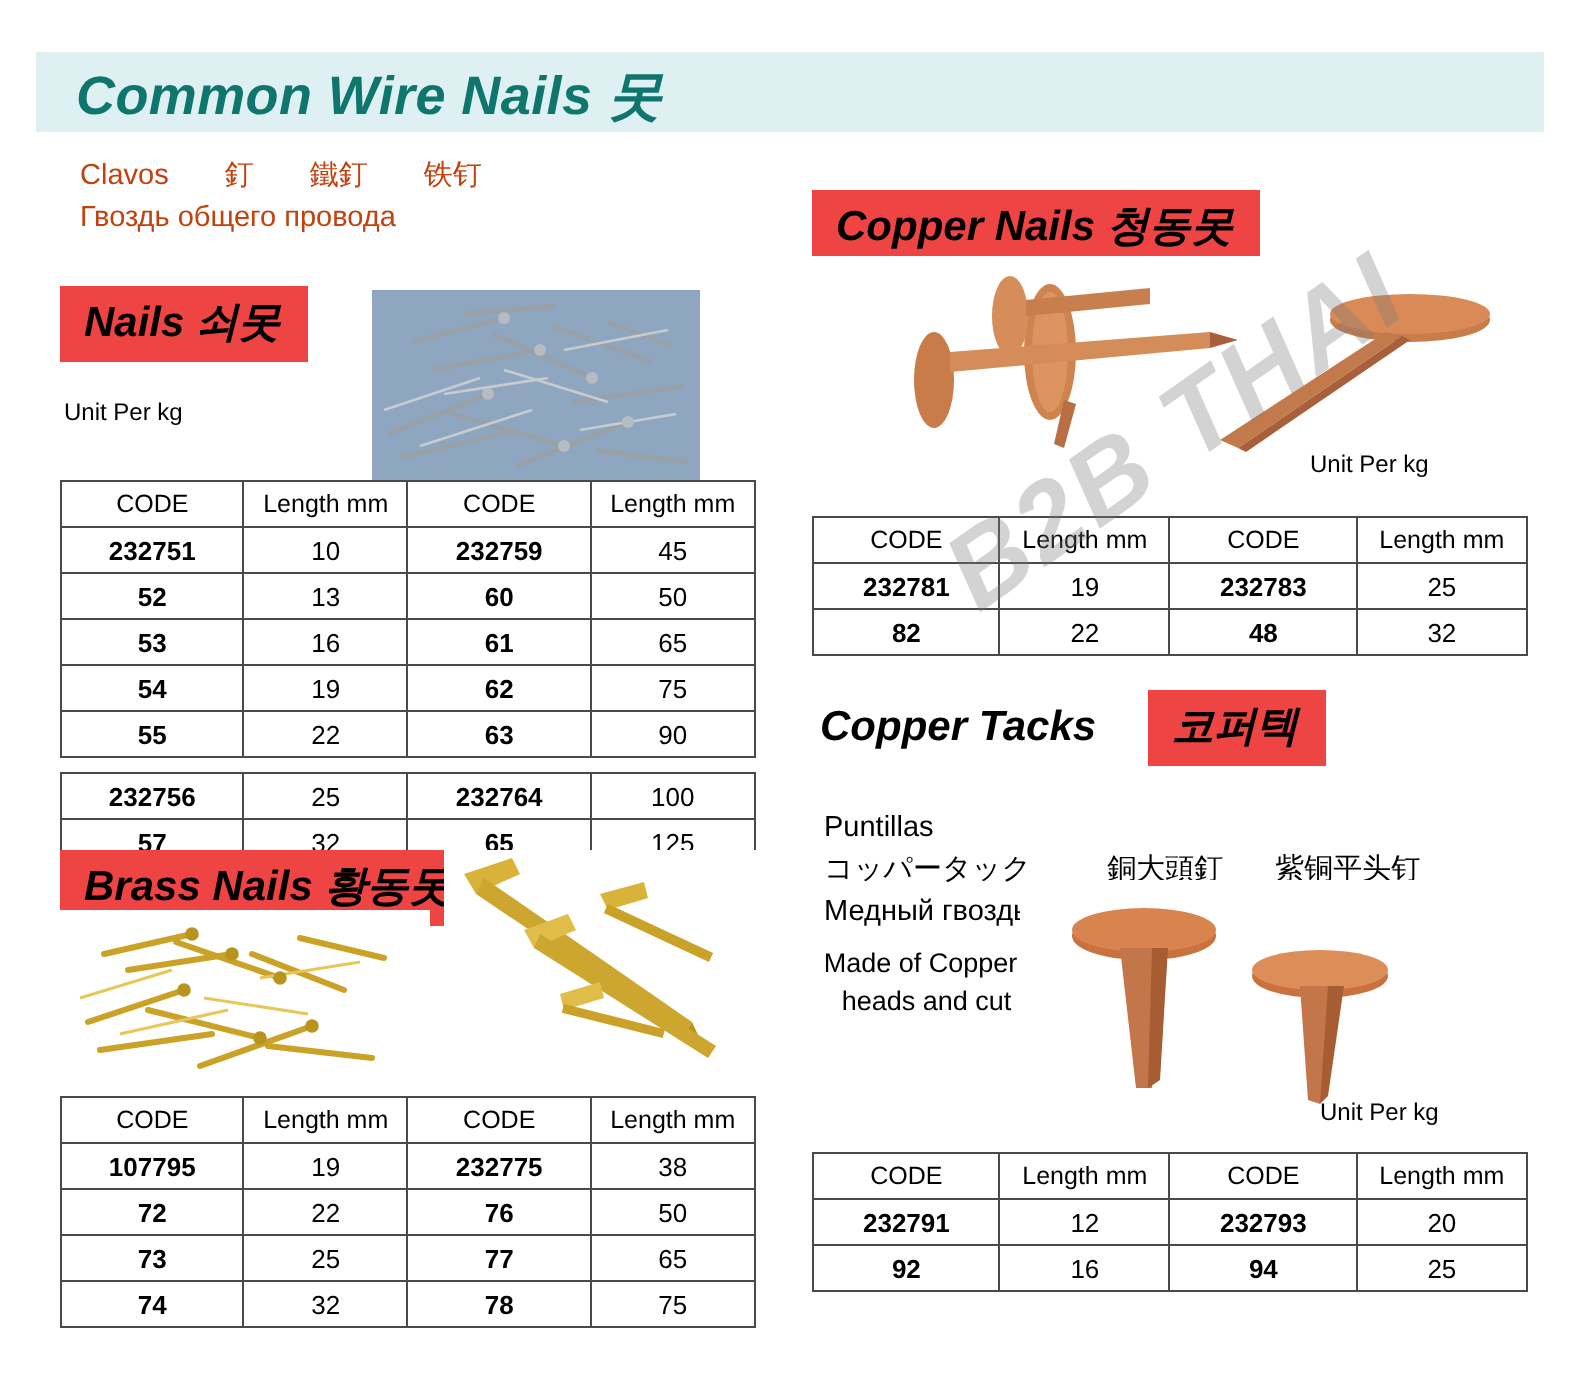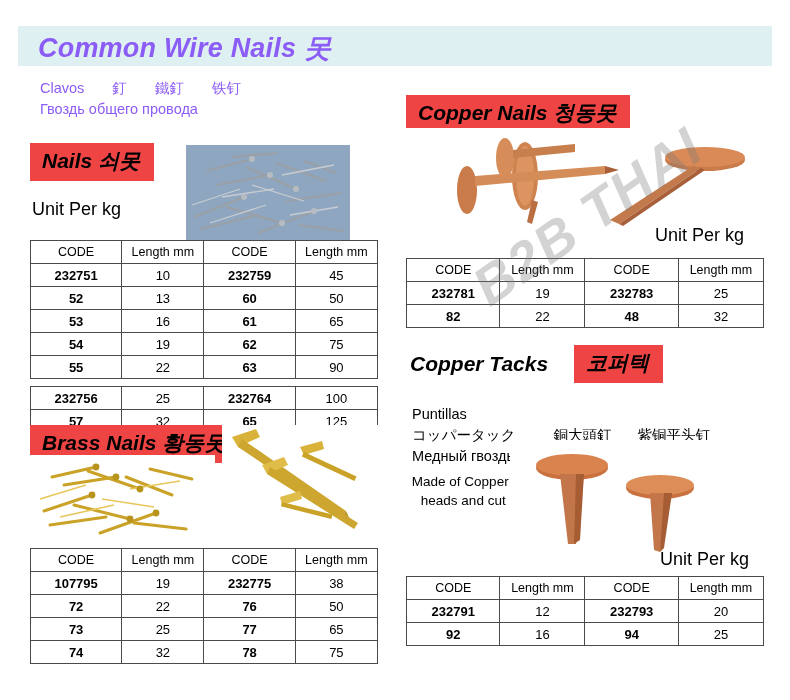--- a/index.html
+++ b/index.html
@@ -15,39 +15,39 @@
 
   
   .banner{
     position:absolute;left:18px;top:26px;width:754px;height:40px;
     background:#dff0f2;
   }
   .banner-title{
     position:absolute;left:38px;top:30px;
     font-style:italic;font-weight:bold;font-size:27px;
     letter-spacing:0.2px;
-    color:#8b5cf6;
+    color:#0f766e;
     white-space:nowrap;
   }
 
-  .sub-lines{position:absolute;left:40px;top:78px;font-size:14.5px;line-height:21px;color:#8b5cf6;}
+  .sub-lines{position:absolute;left:40px;top:78px;font-size:14.5px;line-height:21px;color:#c2410c;}
   .sub-lines .row1 span{margin-right:24px;}
 
   
   .chip{
     position:absolute;
     background:#d8f0d8;
     padding:4px 14px 6px 12px;
     font-style:italic;font-weight:bold;font-size:21px;
     white-space:nowrap;
   }
   .chip.green{background:#ef4444;}
   .chip.plain{background:transparent;padding-left:0;}
 
-  .unit{position:absolute;font-size:18px;}
+  .unit{position:absolute;font-size:12px;}
 
   
   table.grid{
     position:absolute;
     border-collapse:collapse;
     font-size:13px;
   }
   table.grid th, table.grid td{
     border:1px solid #4a4a4a;
     text-align:center;

